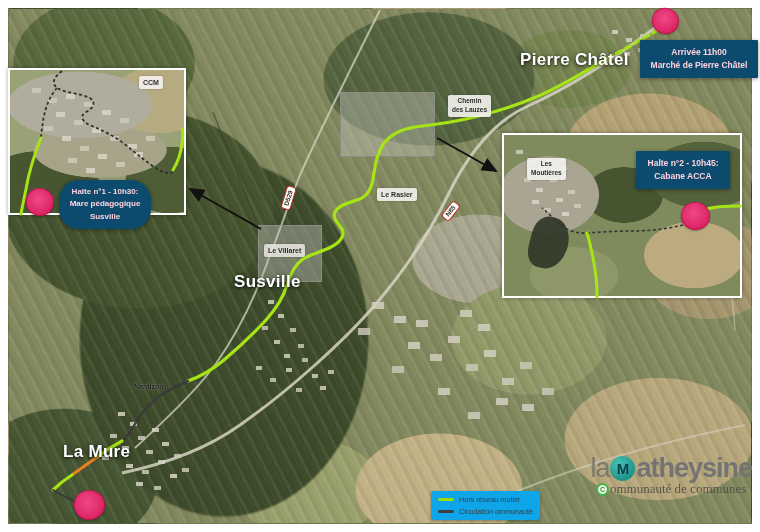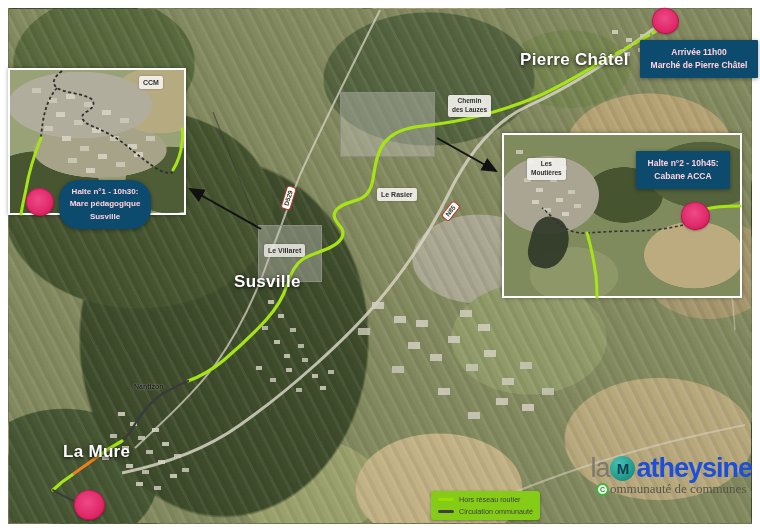--- a/index.html
+++ b/index.html
@@ -60,35 +60,35 @@
         text-align:center;box-shadow:0 0 2px rgba(0,0,0,.3);white-space:nowrap;}
   .rsign{position:absolute;z-index:6;background:#fdfdf6;border:1.5px solid #b5342c;border-radius:3px;
         color:#30302c;font-weight:bold;font-size:6.5px;line-height:1.3;padding:0 3px;white-space:nowrap;}
   .stop{position:absolute;z-index:7;background:#0c4a6e;color:#ffd2de;font-weight:bold;
         font-size:8.5px;line-height:1.55;text-align:center;padding:6px 3px;border-radius:1px;
         box-shadow:0 1px 4px rgba(0,0,0,.4);}
   .pin{position:absolute;z-index:6;border-radius:48% 52% 50% 50%;
         background:radial-gradient(circle at 45% 40%, #ee4a86 0%, #e02a6a 55%, #c70d4e 100%);
         box-shadow:inset 0 0 0 1px rgba(140,0,50,.4), 0 1px 2px rgba(0,0,0,.3);}
   
-  .legend{position:absolute;left:431px;top:491px;z-index:8;background:#84cc16;border-radius:3px;
+  .legend{position:absolute;left:431px;top:491px;z-index:8;background:#0ea5e9;border-radius:3px;
         padding:4px 7px;box-shadow:0 1px 3px rgba(0,0,0,.35);display:flex;flex-direction:column;gap:3px;}
   .legend-row{display:flex;align-items:center;gap:5px;}
   .swatch{width:16px;height:3px;border-radius:2px;flex:0 0 auto;}
   .swatch-green{background:#9bdc00;} .swatch-dark{background:#3f3f3f;}
   .legend-label{font-size:7.2px;color:#3d3d3d;white-space:nowrap;}
   
   .logo{position:absolute;right:8px;top:436px;z-index:8;display:flex;flex-direction:column;
         align-items:center;margin-top:17px;}
   .logo-line1{display:flex;align-items:center;}
   .logo-la{font-size:27px;color:#7a7a6e;font-weight:400;letter-spacing:-1px;}
   .logo-m{width:25px;height:25px;border-radius:50%;margin:0 1px;
         background:radial-gradient(circle at 35% 30%, #45c2b2 0%, #1f9488 70%, #157a72 100%);
         color:#0e3e52;font-size:15px;font-weight:bold;display:flex;align-items:center;justify-content:center;}
-  .logo-rest{font-size:27px;color:#1d4ed8;font-weight:bold;letter-spacing:-1px;}
+  .logo-rest{font-size:27px;color:#737373;font-weight:bold;letter-spacing:-1px;}
   .logo-line2{display:flex;align-items:center;gap:1px;margin-top:-3px;}
   .logo-c{width:13px;height:13px;border-radius:50%;background:#eaf5e0;border:2px solid #44b04a;
         box-sizing:border-box;color:#2f9140;font-size:7px;font-weight:bold;
         display:flex;align-items:center;justify-content:center;}
   .logo-tagline{font-size:13px;color:#55554a;font-family:Liberation Serif, serif;}
   .title-block{position:absolute;right:8px;top:478px;z-index:8;text-align:right;}
   .title-line{font-size:13px;font-weight:bold;color:#85c80a;letter-spacing:.2px;line-height:1.6;
         text-shadow:1px 1px 0 #3c5c00, -1px 0 0 rgba(60,92,0,.4);}
 </style>
 </head>

